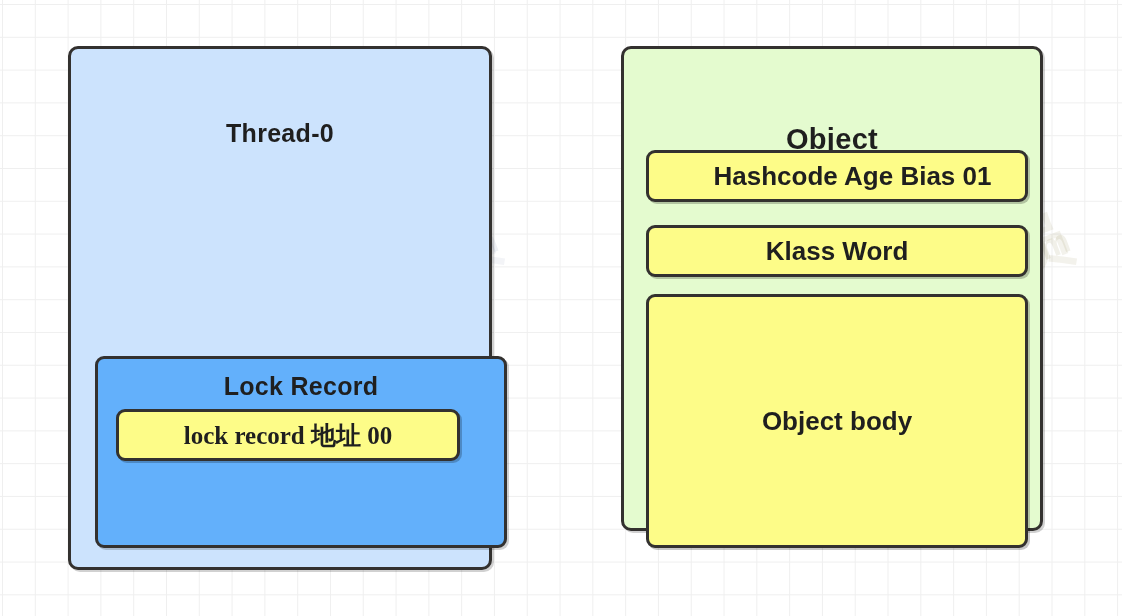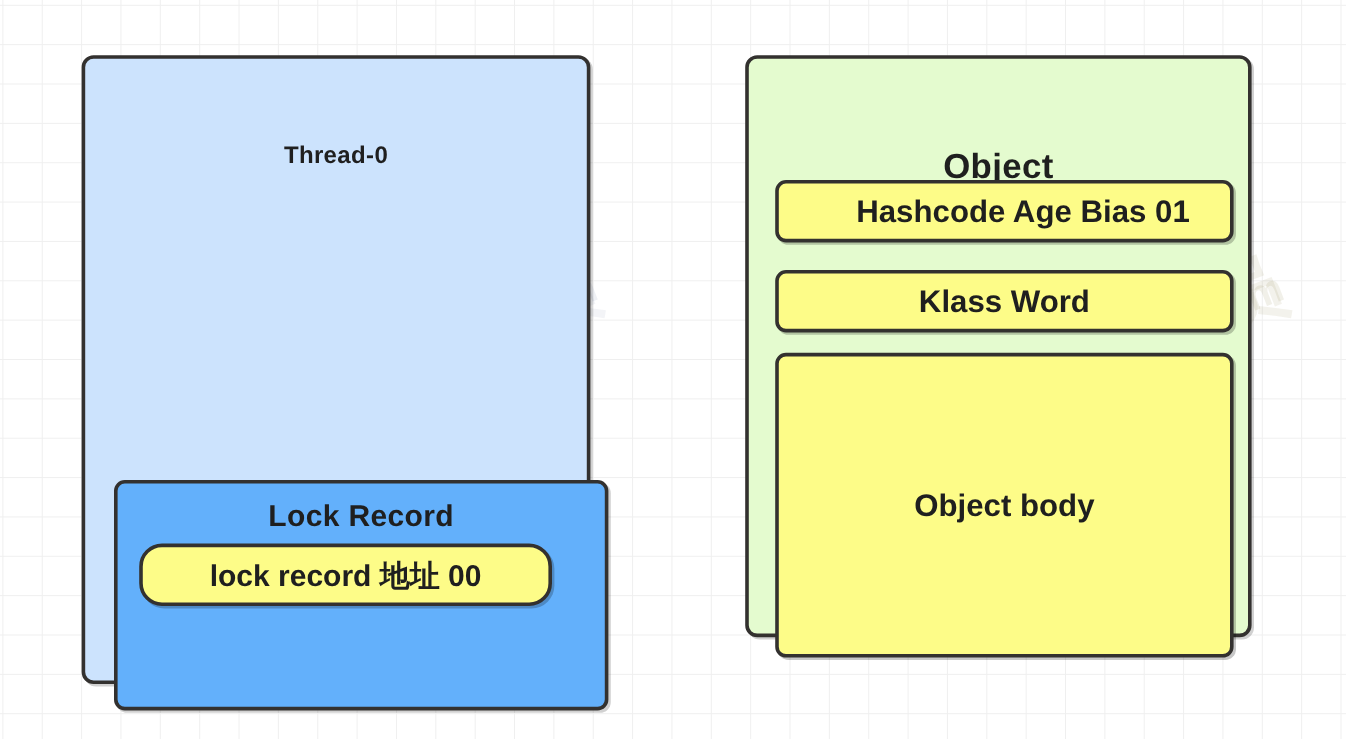--- a/index.html
+++ b/index.html
@@ -89,31 +89,30 @@
   
   #thread-panel {
     left: 68px;
     top: 46px;
     width: 424px;
     height: 524px;
     background: #cce3fd;
   }
   #thread-panel-title {
     top: 70px;
-    font-size: 20px;
+    font-size: 25px;
   }
 
   #lock-record-box {
     left: 24px;
     top: 307px;
     width: 412px;
     height: 192px;
     background: #63b0fb;
     border-radius: 9px;
-    margin-top: 44px;
   }
   #lock-record-title {
     top: 13px;
     font-size: 25px;
   }
 
   .slot {
     position: absolute;
     box-sizing: border-box;
     background: #fdfc88;
@@ -173,22 +172,21 @@
   }
   #object-body {
     left: 22px;
     top: 245px;
     width: 382px;
     height: 254px;
     font-size: 26px;
   }
 
   .cjk {
-    font-family: Liberation Sans, sans-serif;
-    border-radius: 19px;
+    font-family: Liberation Serif, serif;
   }
 </style>
 </head>
 <body>
 
 <div id="canvas">
 
   <div class="wm-logo" id="wm-a-logo"></div>
   <div class="watermark wm-cn" id="wm-a-cn">黑马程序员</div>
   <div class="watermark wm-url" id="wm-a-url">www.itheima.com</div>

